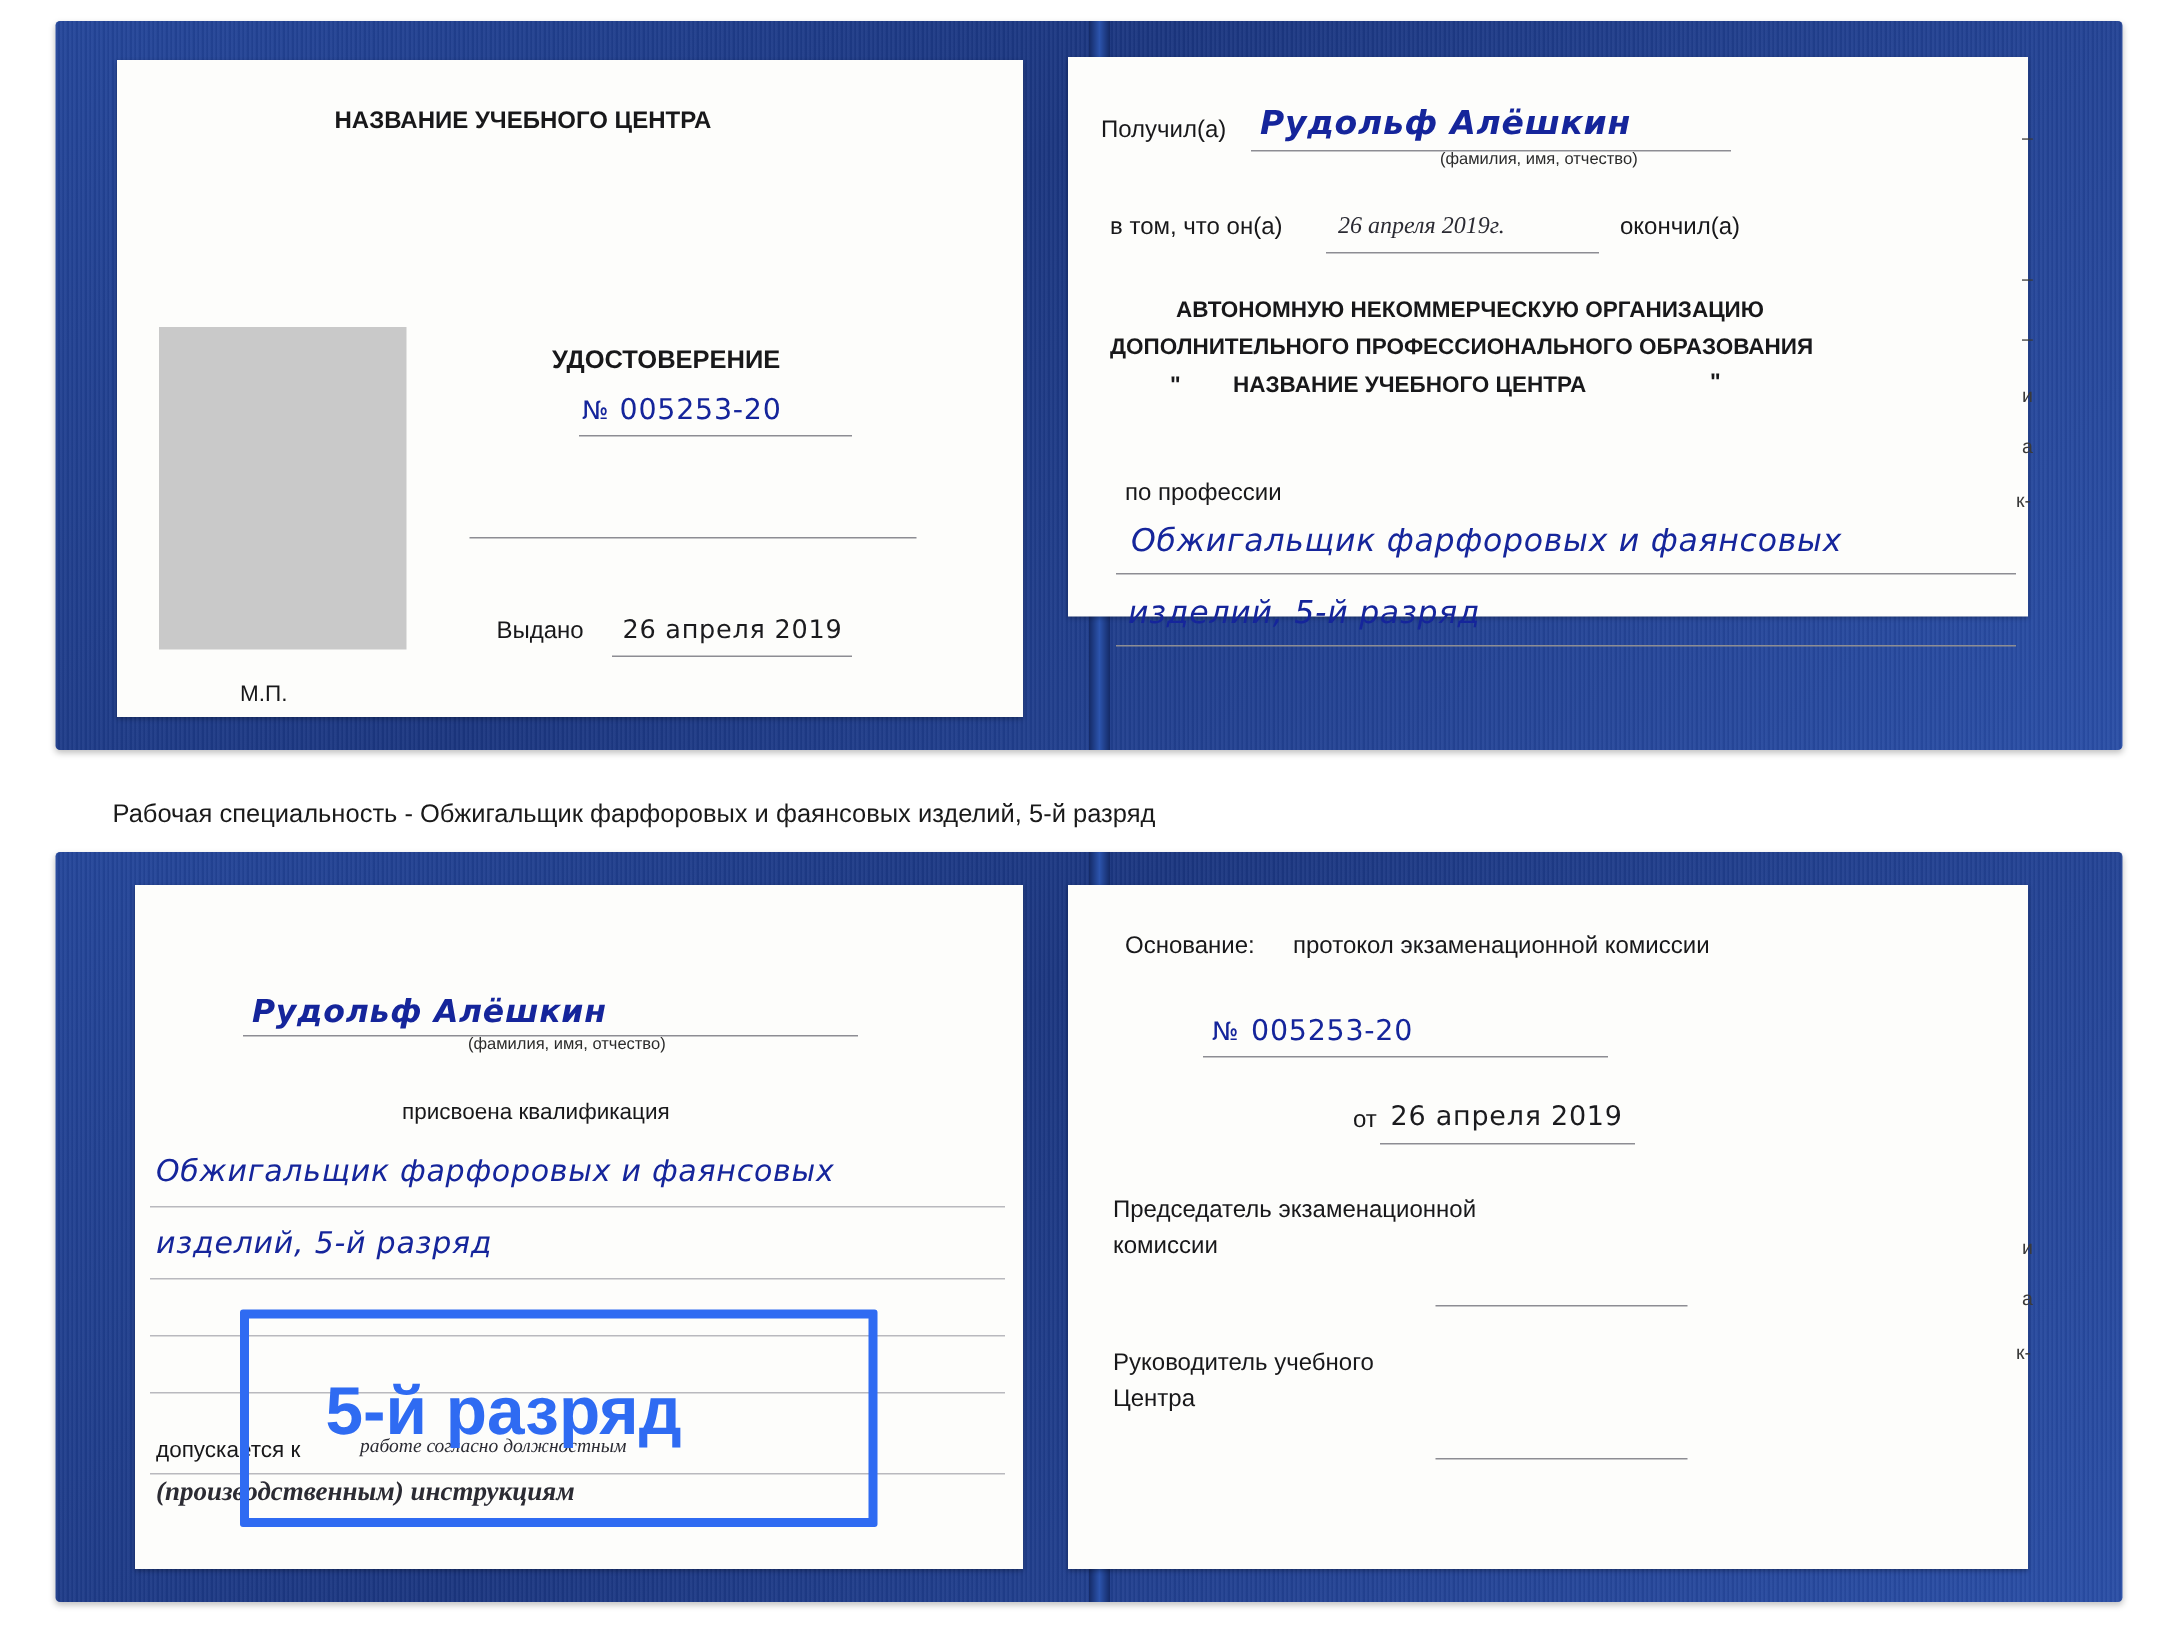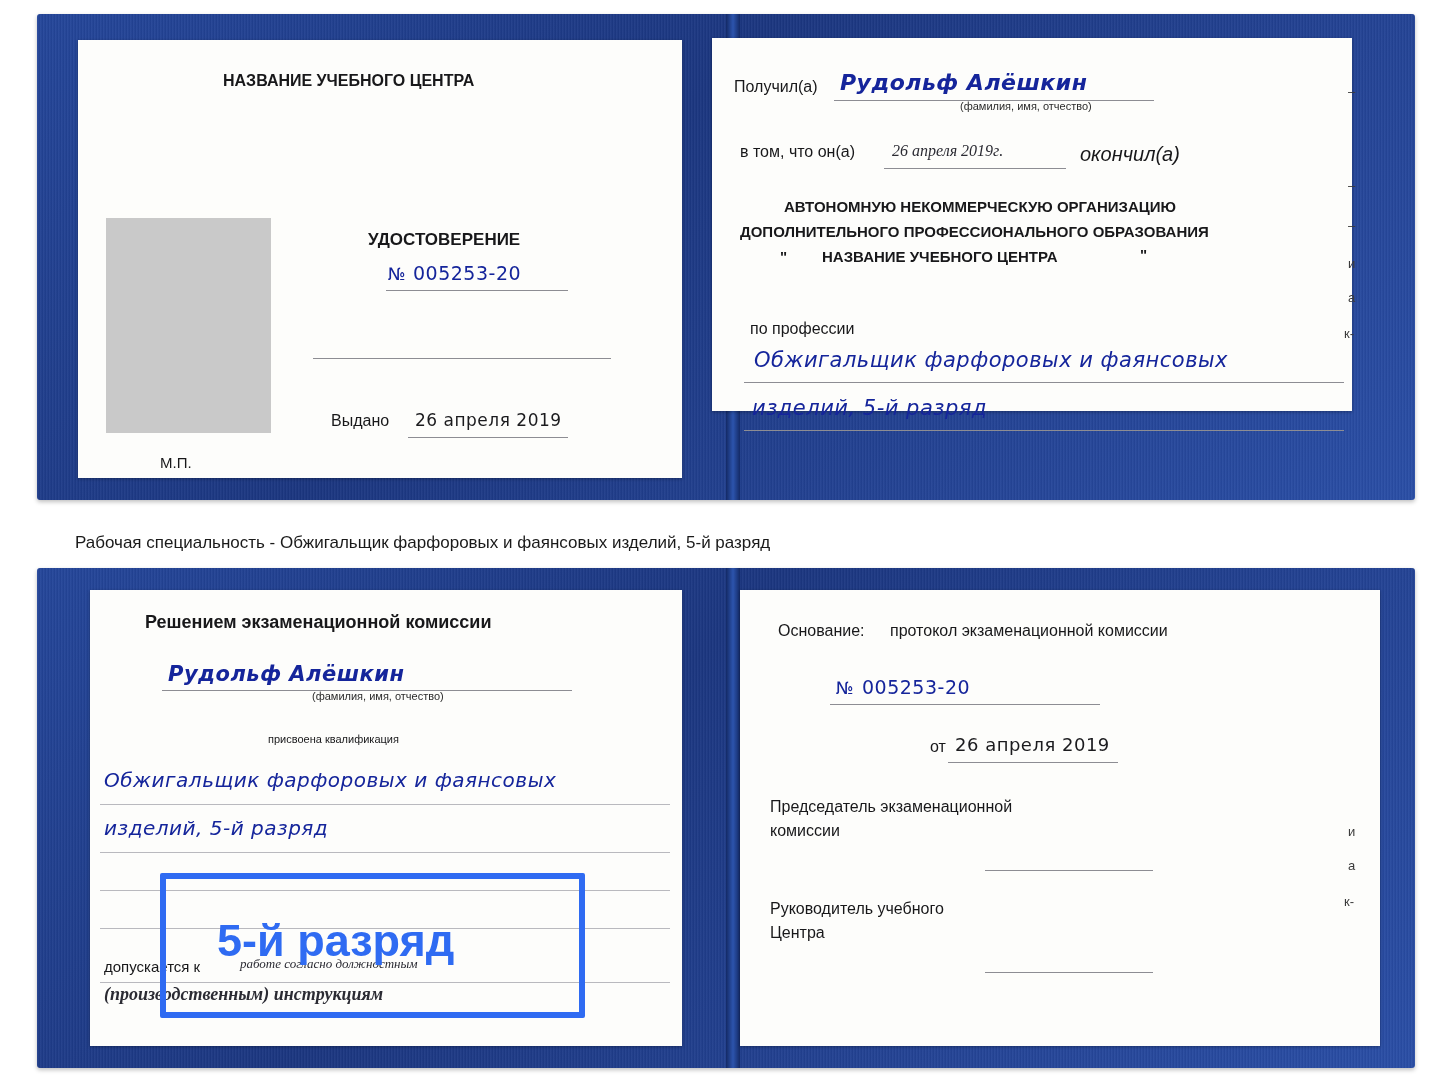--- a/index.html
+++ b/index.html
@@ -157,21 +157,21 @@
 
   <div class="page-sheet" style="left:712px; top:38px; width:640px; height:373px;">
     <div class="print" style="left:22px; top:40px; font-size:16px;">Получил(а)</div>
     <div class="hand" style="left:128px; top:32px; font-size:22px; font-weight:bold;">Рудольф Алёшкин</div>
     <div class="rule" style="left:122px; top:62px; width:320px;"></div>
     <div class="tiny" style="left:248px; top:62px;">(фамилия, имя, отчество)</div>
 
     <div class="print" style="left:28px; top:105px; font-size:16px;">в том, что он(а)</div>
     <div class="hand-dark" style="left:180px; top:104px; font-size:16px;">26 апреля 2019г.</div>
     <div class="rule" style="left:172px; top:130px; width:182px;"></div>
-    <div class="print" style="left:368px; top:105px; font-size:20px;font-style:italic;">окончил(а)</div>
+    <div class="print" style="left:368px; top:105px; font-size:16px;">окончил(а)</div>
 
     <div class="print bold" style="left:72px; top:160px; font-size:15px;">АВТОНОМНУЮ НЕКОММЕРЧЕСКУЮ ОРГАНИЗАЦИЮ</div>
     <div class="print bold" style="left:28px; top:185px; font-size:15px;">ДОПОЛНИТЕЛЬНОГО ПРОФЕССИОНАЛЬНОГО ОБРАЗОВАНИЯ</div>
     <div class="print bold" style="left:68px; top:210px; font-size:15px;">"</div>
     <div class="print bold" style="left:110px; top:210px; font-size:15px;">НАЗВАНИЕ УЧЕБНОГО ЦЕНТРА</div>
     <div class="print bold" style="left:428px; top:208px; font-size:15px;">"</div>
 
     <div class="print" style="left:38px; top:282px; font-size:16px;">по профессии</div>
     <div class="hand" style="left:42px; top:310px; font-size:21px;">Обжигальщик фарфоровых и фаянсовых</div>
     <div class="rule" style="left:32px; top:344px; width:600px;"></div>
@@ -186,45 +186,44 @@
   <div class="frag" style="left:1348px; top:290px;">а</div>
   <div class="frag" style="left:1344px; top:326px;">к-</div>
 
   <div class="caption" style="left:75px; top:533px;">Рабочая специальность - Обжигальщик фарфоровых и фаянсовых изделий, 5-й разряд</div>
 
   <div class="book" style="left:37px; top:568px; width:1378px; height:500px;">
     <div class="spine" style="left:689px;"></div>
   </div>
 
   <div class="page-sheet" style="left:90px; top:590px; width:592px; height:456px;">
-    <div class="print bold" style="left:55px; top:22px; font-size:18px;">Решением экзаменационной комиссии</div>
 
     <div class="hand" style="left:78px; top:72px; font-size:21px; font-weight:bold;">Рудольф Алёшкин</div>
     <div class="rule" style="left:72px; top:100px; width:410px;"></div>
     <div class="tiny" style="left:222px; top:100px;">(фамилия, имя, отчество)</div>
 
-    <div class="print" style="left:178px; top:143px; font-size:11px;">присвоена квалификация</div>
+    <div class="print" style="left:178px; top:143px; font-size:15px;">присвоена квалификация</div>
 
     <div class="hand" style="left:14px; top:178px; font-size:20px;">Обжигальщик фарфоровых и фаянсовых</div>
     <div class="rule light" style="left:10px; top:214px; width:570px;"></div>
     <div class="hand" style="left:14px; top:226px; font-size:20px;">изделий, 5-й разряд</div>
     <div class="rule light" style="left:10px; top:262px; width:570px;"></div>
     <div class="rule light" style="left:10px; top:300px; width:570px;"></div>
     <div class="rule light" style="left:10px; top:338px; width:570px;"></div>
 
     <div class="print hand-dark" style="left:14px; top:368px; font-size:15px; font-style:normal; font-family:'Liberation Sans',sans-serif; color:#18181a;">допускается к</div>
     <div class="hand-dark" style="left:150px; top:366px; font-size:13px;">работе согласно должностным</div>
     <div class="rule light" style="left:10px; top:392px; width:570px;"></div>
     <div class="hand-dark" style="left:14px; top:394px; font-size:18px;font-weight:bold;">(производственным) инструкциям</div>
   </div>
 
   <div class="highlight-box" style="left:160px; top:873px; width:425px; height:145px;"></div>
   <div class="highlight-text" style="left:217px; top:915px;">5-й разряд</div>
 
-  <div class="page-sheet" style="left:712px; top:590px; width:640px; height:456px;margin-left:28px;">
+  <div class="page-sheet" style="left:712px; top:590px; width:640px; height:456px;">
     <div class="print" style="left:38px; top:32px; font-size:16px;">Основание:</div>
     <div class="print" style="left:150px; top:32px; font-size:16px;">протокол экзаменационной комиссии</div>
 
     <div class="hand" style="left:96px; top:88px; font-size:17px; font-style:normal;">№</div>
     <div class="hand" style="left:122px; top:86px; font-size:19px; font-style:normal;">005253-20</div>
     <div class="rule" style="left:90px; top:114px; width:270px;"></div>
 
     <div class="print" style="left:190px; top:148px; font-size:16px;">от</div>
     <div class="hand" style="left:215px; top:144px; font-size:18px; font-style:normal; color:#1b1b1e;">26 апреля 2019</div>
     <div class="rule" style="left:208px; top:172px; width:170px;"></div>

